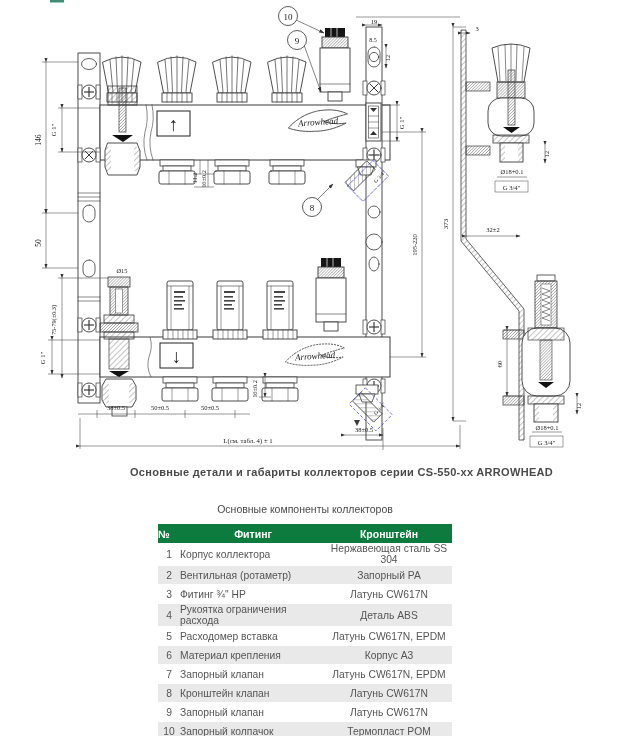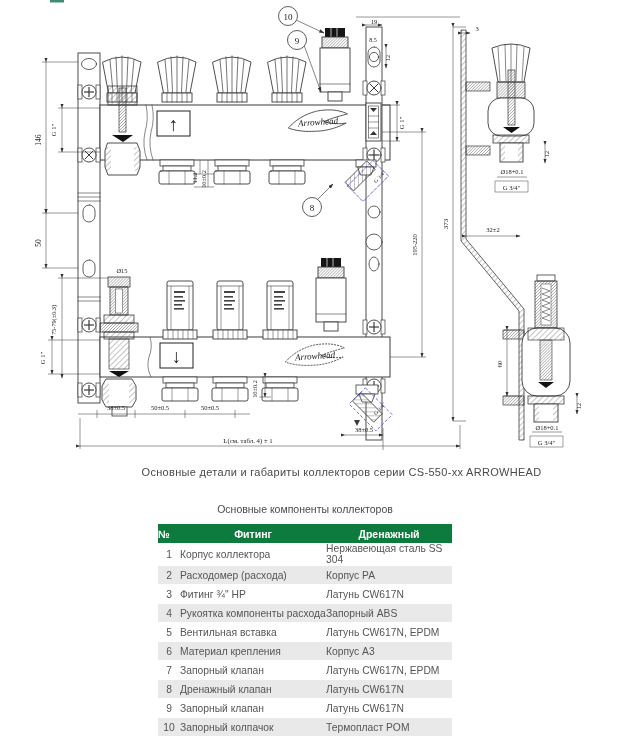--- a/index.html
+++ b/index.html
@@ -1,28 +1,28 @@
 <!DOCTYPE html>
 <html><head>
 <meta charset="utf-8">
 <style>
   html,body{margin:0;padding:0;background:#fff;}
   body{position:relative;width:618px;height:736px;font-family:"Liberation Sans",sans-serif;overflow:hidden;}
   svg text{font-family:"Liberation Serif",serif;fill:#222;}
   .caption{position:absolute;top:466px;left:64px;width:555px;text-align:center;
-           font-size:11px;color:#4a4a4a;letter-spacing:.3px;}
+           font-size:11px;color:#4a4a4a;letter-spacing:.3px;font-weight:bold;}
   .tbl-title{position:absolute;top:503px;left:0;width:610px;text-align:center;
              font-size:10.5px;color:#4a4a4a;}
   table.comp{position:absolute;top:524px;left:158px;width:294px;border-collapse:collapse;
              font-size:10.3px;color:#555;}
   table.comp th{height:19px;font-weight:bold;color:#fff;font-size:10.5px;padding:0;}
   table.comp td{height:18px;padding:0;border-bottom:1px solid #fff;}
   td.c-num{width:22px;text-align:center;}
   td.c-part{width:146px;text-align:left;padding-left:2px;}
-  td.c-mat{width:126px;}
+  td.c-mat{width:126px;text-align:center;}
   th.h-num{width:22px;text-align:left;padding-left:7px;}
   tr.alt{background:#e9e9e9;}
 </style>
 </head>
 <body>
 
 <svg width="618" height="460" viewBox="0 0 618 460" style="position:absolute;top:0;left:0;">
   <defs>
     <pattern id="h" width="4" height="4" patternUnits="userSpaceOnUse" patternTransform="rotate(45)">
       <line x1="0" y1="0" x2="0" y2="4" stroke="#555" stroke-width="0.7"></line>
@@ -377,62 +377,62 @@
 </svg>
 
 <div class="caption">Основные детали и габариты коллекторов серии CS-550-xx ARROWHEAD</div>
 <div class="tbl-title">Основные компоненты коллекторов</div>
 
 <table class="comp">
   <thead>
     <tr style="background: rgb(14, 123, 62);">
       <th class="h-num">№</th>
       <th>Фитинг</th>
-      <th>Дренажный</th>
+      <th>Кронштейн</th>
     </tr>
   </thead>
   <tbody id="tbody">
       <tr>
         <td class="c-num">1</td>
         <td class="c-part">Корпус коллектора</td>
         <td class="c-mat">Нержавеющая сталь SS 304</td>
       </tr>
       <tr class="alt">
         <td class="c-num">2</td>
-        <td class="c-part">Расходомер (расхода)</td>
-        <td class="c-mat">Корпус PA</td>
+        <td class="c-part">Вентильная (ротаметр)</td>
+        <td class="c-mat">Запорный PA</td>
       </tr>
       <tr>
         <td class="c-num">3</td>
         <td class="c-part">Фитинг ¾" НР</td>
         <td class="c-mat">Латунь CW617N</td>
       </tr>
       <tr class="alt">
         <td class="c-num">4</td>
-        <td class="c-part">Рукоятка компоненты расхода</td>
-        <td class="c-mat">Запорный ABS</td>
+        <td class="c-part">Рукоятка ограничения расхода</td>
+        <td class="c-mat">Деталь ABS</td>
       </tr>
       <tr>
         <td class="c-num">5</td>
-        <td class="c-part">Вентильная вставка</td>
+        <td class="c-part">Расходомер вставка</td>
         <td class="c-mat">Латунь CW617N, EPDM</td>
       </tr>
       <tr class="alt">
         <td class="c-num">6</td>
         <td class="c-part">Материал крепления</td>
         <td class="c-mat">Корпус А3</td>
       </tr>
       <tr>
         <td class="c-num">7</td>
         <td class="c-part">Запорный клапан</td>
         <td class="c-mat">Латунь CW617N, EPDM</td>
       </tr>
       <tr class="alt">
         <td class="c-num">8</td>
-        <td class="c-part">Дренажный клапан</td>
+        <td class="c-part">Кронштейн клапан</td>
         <td class="c-mat">Латунь CW617N</td>
       </tr>
       <tr>
         <td class="c-num">9</td>
         <td class="c-part">Запорный клапан</td>
         <td class="c-mat">Латунь CW617N</td>
       </tr>
       <tr class="alt">
         <td class="c-num">10</td>
         <td class="c-part">Запорный колпачок</td>

